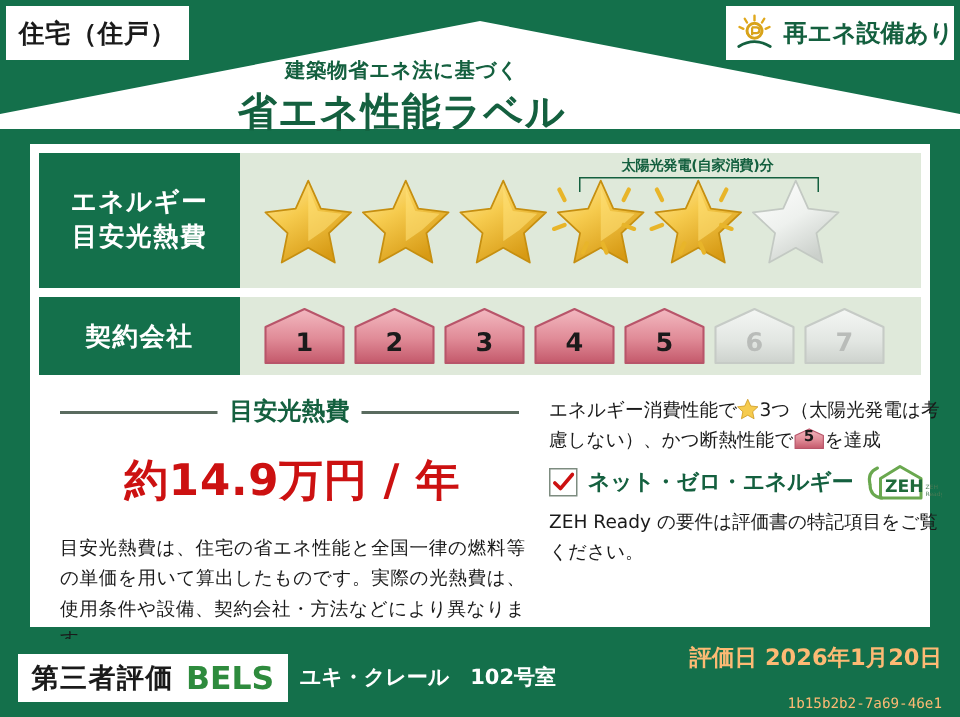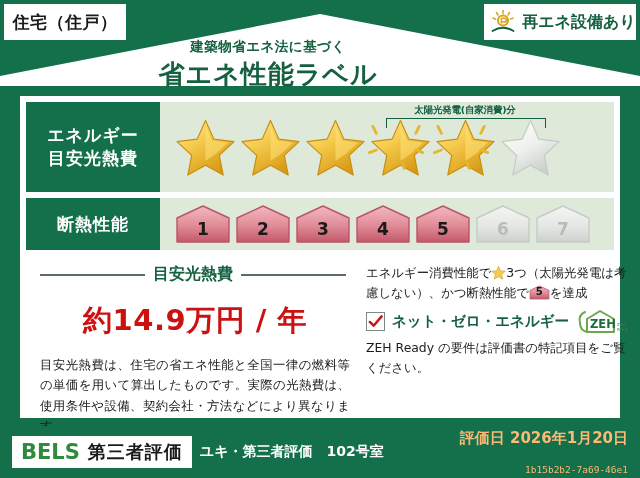--- a/index.html
+++ b/index.html
@@ -300,21 +300,21 @@
                 </defs>
               <polygon points="32,4 40.5,23 61,25.5 46,39.5 50,59.5 32,49.5 14,59.5 18,39.5 3,25.5 23.5,23" fill="url(#gg1)" stroke="#c3c9c3" stroke-width="1.2" stroke-linejoin="round"></polygon>
             </svg>
           </div>
         </div>
       </div>
     </div>
 
     <div id="row-insul" class="perf-row">
       <div class="perf-label">
-        <span>断熱性能</span>
+        <span>契約会社</span>
       </div>
       <div class="perf-field" id="houses-field">
         <div class="houses">
           <div class="house">
             <svg viewBox="0 0 58 40">
                 <defs>
               <linearGradient id="hp" x1="0" y1="0" x2="0" y2="1">
                 <stop offset="0%" stop-color="#f3b9c1"></stop>
                     <stop offset="55%" stop-color="#e08b97"></stop>
                     <stop offset="100%" stop-color="#c4596b"></stop>
@@ -412,23 +412,23 @@
           </div>
           <div class="zeh-body">ZEH Ready の要件は評価書の特記項目をご覧ください。</div>
         </div>
 
       </div>
     </div>
   </div>
 
   <div id="footer">
     <div id="bels-badge">
+      <span id="bels-3rd">第三者評価</span>
       <span id="bels-word">BELS</span>
-      <span id="bels-3rd">第三者評価</span>
     </div>
-    <div id="bldg-name">ユキ・第三者評価　102号室</div>
+    <div id="bldg-name">ユキ・クレール　102号室</div>
     <div id="footer-right">
       <div id="eval-date">評価日 2026年1月20日</div>
       <div id="eval-id">1b15b2b2-7a69-46e1</div>
     </div>
   </div>
 
 </div>
 
 </body></html>

